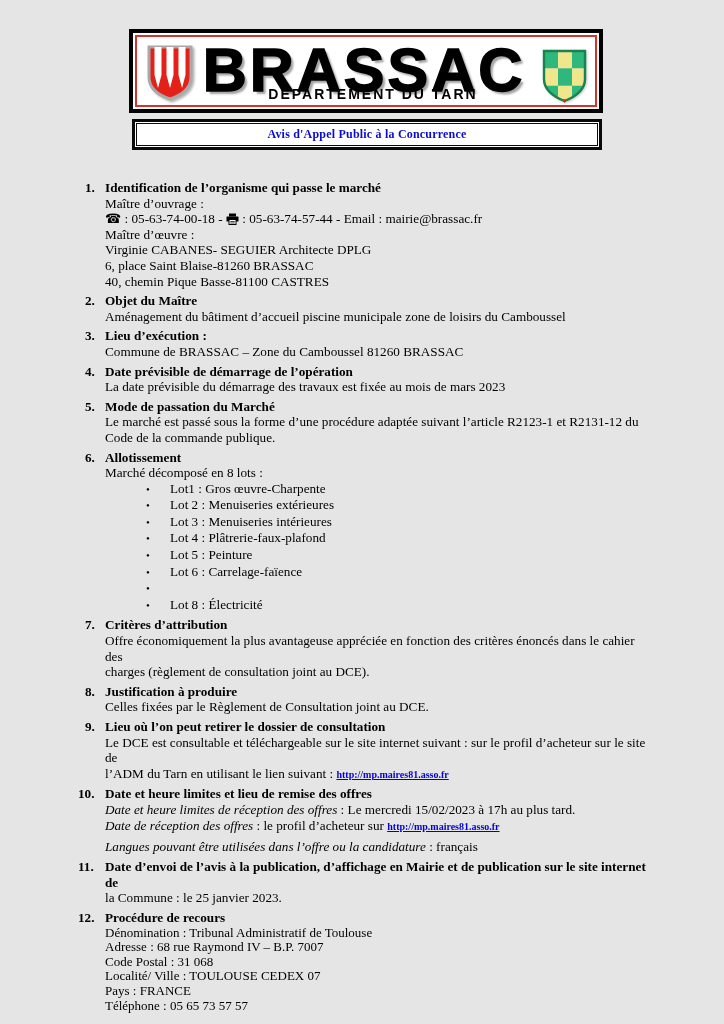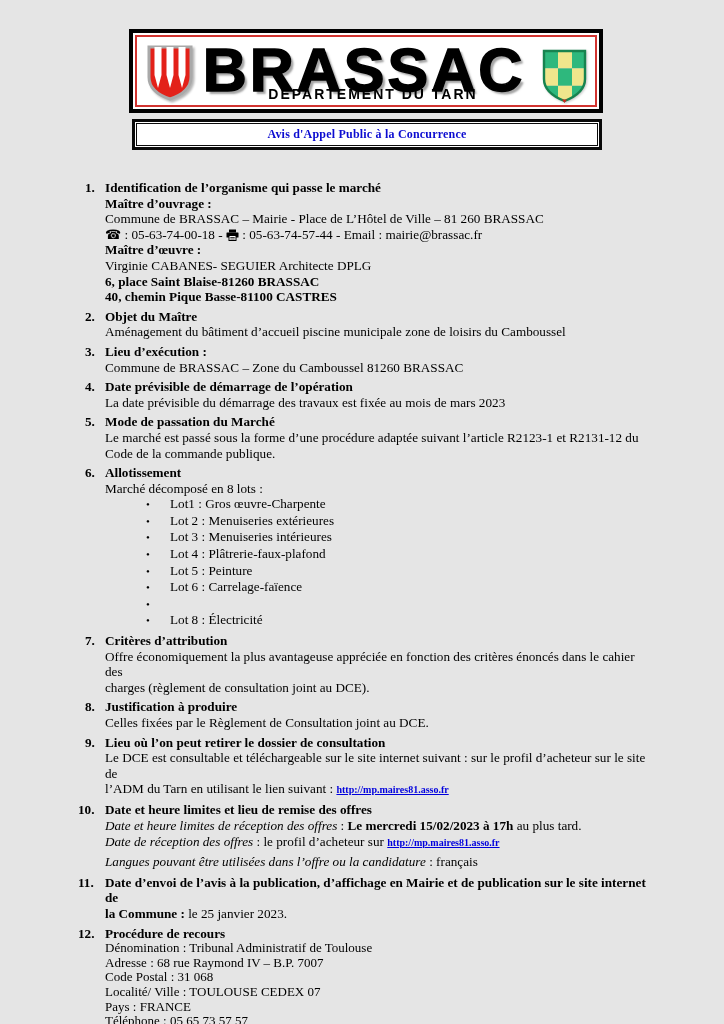--- a/index.html
+++ b/index.html
@@ -28,21 +28,21 @@
   .title-text{font-weight:bold;font-size:12px;color:#0b0bd0;letter-spacing:.2px;}
 
   
   .content{position:absolute;left:85px;top:180px;width:564px;
            font-size:13.2px;line-height:15.6px;}
   .content span{white-space:pre-wrap;}
   .item{position:relative;margin-top:4px;padding-left:20px;}
   .num{position:absolute;left:0;top:0;font-weight:bold;}
   .item.wide .num{left:-7px;}
   .h{font-weight:bold;}
-  .b{font-weight:bold;}
+  .b{font-weight:normal;}
   .i{font-style:italic;}
   .lot{display:flex;line-height:16.6px;}
   .lot .bullet{margin-left:41px;width:24px;font-size:11px;line-height:16.6px;}
   .lot .lot-label{flex:1;}
   .doclink{color:#0000dd;font-family:Liberation Serif, serif;
            font-weight:bold;font-size:10px;text-decoration:underline;cursor:pointer;}
   .s10line{line-height:16.4px;}
   .langline{margin-top:3px;}
   .detail{font-size:13px;line-height:14.6px;}
   .picon{font-family:"DejaVu Sans",sans-serif;font-size:13px;font-weight:bold;}
@@ -91,21 +91,20 @@
       <span class="title-text">Avis d'Appel Public à la Concurrence</span>
     </div>
   </div>
 
   <div class="content">
 
     <div class="item" style="margin-top:0">
       <span class="num">1.</span>
       <div class="h">Identification de l’organisme qui passe le marché</div>
       <div class="b">Maître d’ouvrage :</div>
-      <div>Commune de BRASSAC – Mairie - Place de L’Hôtel de Ville – 81 260 BRASSAC</div>
       <div>
         <span class="picon">☎</span><span> : 05-63-74-00-18 - </span><svg class="fax-svg" width="13" height="12" viewBox="0 0 26 24">
             <rect x="6" y="1" width="14" height="6" fill="#000"></rect>
             <rect x="1" y="7" width="24" height="10" rx="1" fill="#000"></rect>
             <rect x="6" y="13" width="14" height="10" fill="#fff" stroke="#000" stroke-width="2"></rect>
             <line x1="8.5" y1="17" x2="17.5" y2="17" stroke="#000" stroke-width="1.5"></line>
             <line x1="8.5" y1="20" x2="17.5" y2="20" stroke="#000" stroke-width="1.5"></line>
           </svg><span> : 05-63-74-57-44 - Email : mairie@brassac.fr</span>
       </div>
       <div class="b">Maître d’œuvre :</div>

